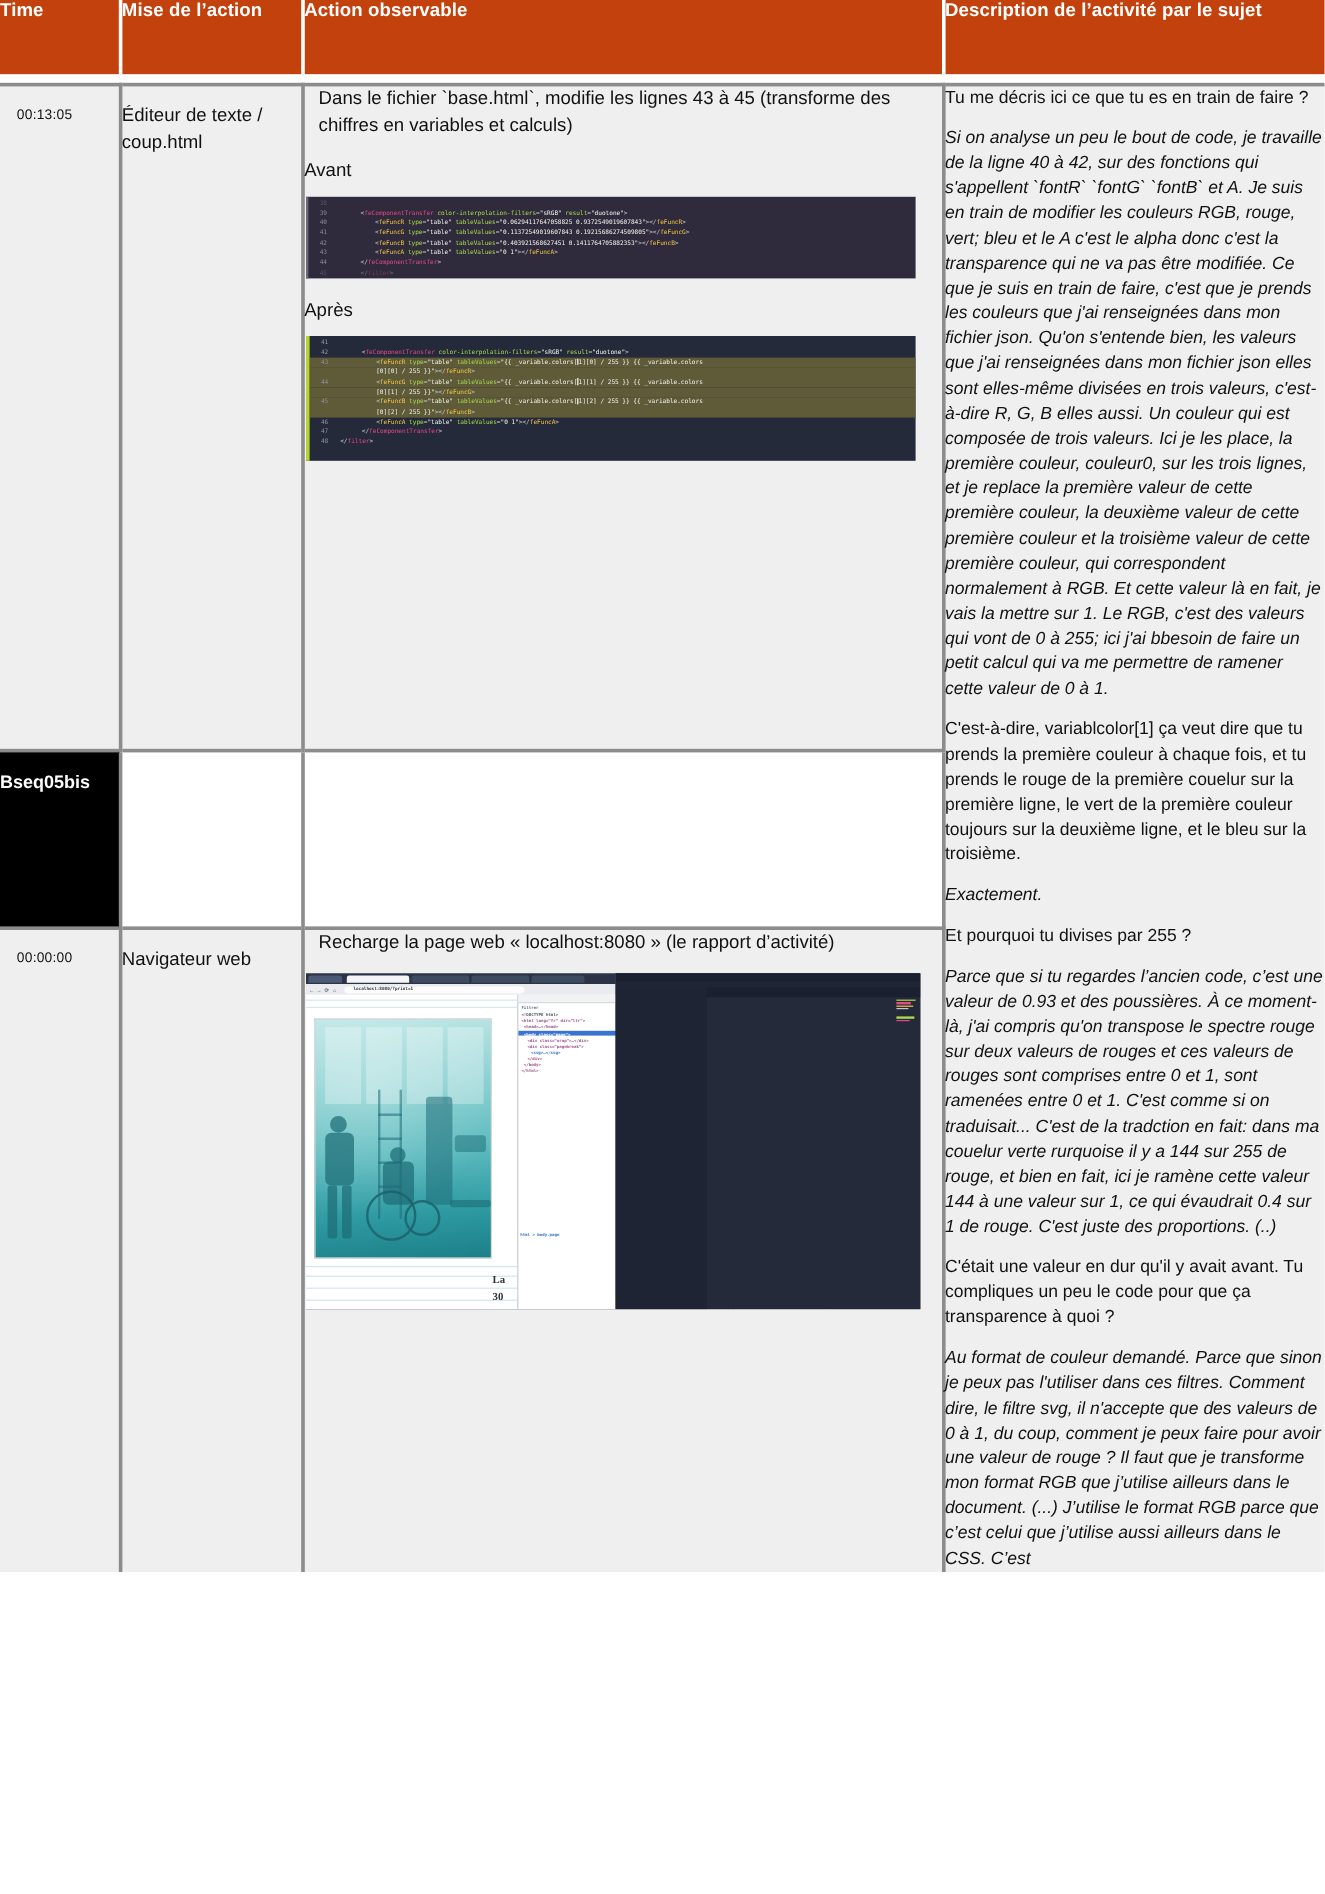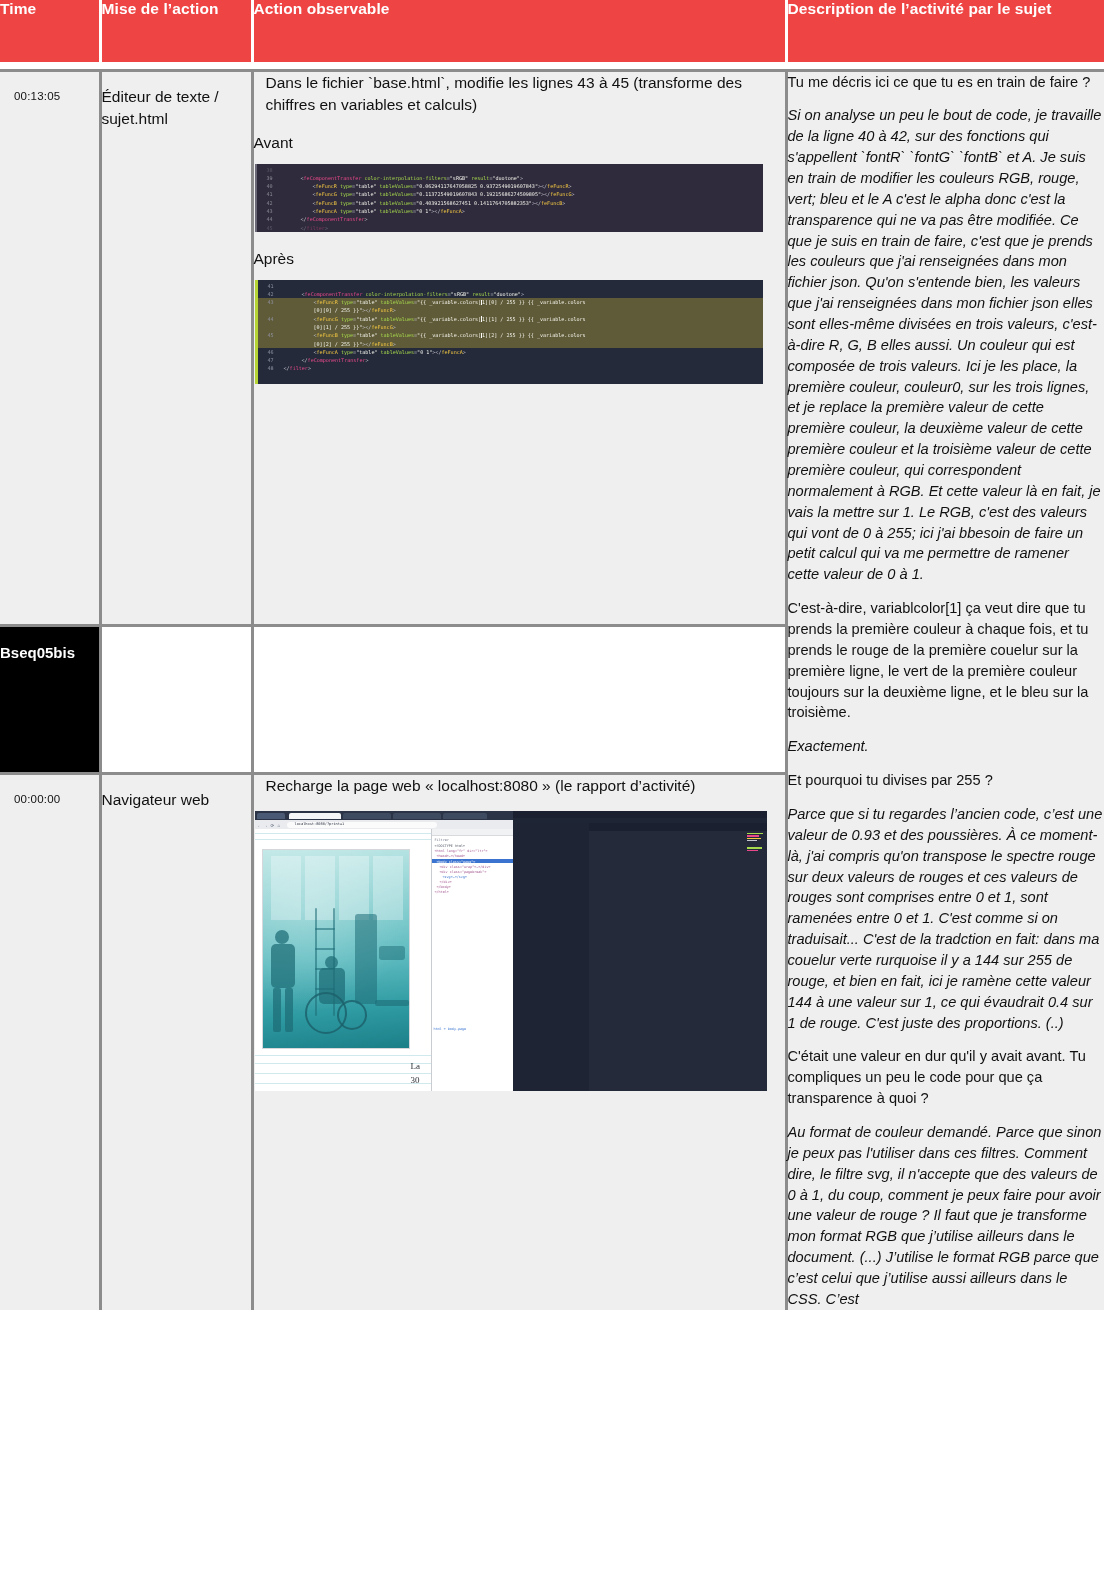--- a/index.html
+++ b/index.html
@@ -18,21 +18,21 @@
 
   table.grid {
     border-collapse: collapse;
     width: 1104px;
     table-layout: fixed;
   }
   table.grid td, table.grid th { vertical-align: top; padding: 0; }
 
   
   .hdr {
-    background: #ef4444;
+    background: #c2410c;
     color: #ffffff;
     font-weight: bold;
     font-size: 15.5px;
     letter-spacing: .1px;
     padding: 11px 12px 12px 14px;
     height: 62px;
     border-right: 3px solid #ffffff;
     text-align: left;
     vertical-align: top;
   }
@@ -134,20 +134,21 @@
   }
 
   
   .shot {
     position: relative;
     width: 512px;
     height: 280px;
     background: #1d2330;
     overflow: hidden;
     margin-left: 1px;
+    font-weight: bold;
   }
   .shot .winL { position:absolute; left:0; top:0; width:258px; height:280px; background:#f4f5f7; }
   .shot .tabbar { position:absolute; left:0; top:0; width:258px; height:9px; background:#2a3446; }
   .shot .tab { position:absolute; top:1.6px; height:6px; background:#3d4a60; border-radius:2px 2px 0 0; }
   .shot .tab.active { background:#f4f5f7; }
   .shot .urlbar { position:absolute; left:0; top:9px; width:258px; height:9px; background:#e9ebef; }
   .shot .urlfield { position:absolute; left:32px; top:11px; width:150px; height:5.5px; background:#fbfbfc; border-radius:3px; }
   .shot .urltext { position:absolute; left:40px; top:11.4px; font-size:3.6px; color:#2c3440; font-family:"DejaVu Sans Mono", monospace; }
   .shot .nav { position:absolute; top:11.5px; font-size:4.4px; color:#55606f; }
   .shot .pageWhite { position:absolute; left:0; top:18px; width:176px; height:262px; background:#ffffff; }
@@ -208,21 +209,21 @@
   </tr>
   <tr class="hdr-gap">
     <td></td>
     <td></td>
     <td></td>
     <td></td>
   </tr>
 
   <tr>
     <td class="cell timecol">00:13:05</td>
-    <td class="cell lieucol">Éditeur de texte / sujet.html</td>
+    <td class="cell lieucol">Éditeur de texte / coup.html</td>
     <td class="cell actioncol">
       <p class="act-title">Dans le fichier `base.html`, modifie les lignes 43 à 45 (transforme des chiffres en variables et calculs)</p>
       <p class="act-label">Avant</p>
 
       <div class="codeshot before"><span class="row dim"><span class="ln">38</span></span><span class="row"><span class="ln">39</span><span class="ind1"></span><span class="punc">&lt;</span><span class="tagp">feComponentTransfer</span> <span class="atn">color-interpolation-filters</span><span class="punc">=</span><span class="atv">"sRGB"</span> <span class="atn">result</span><span class="punc">=</span><span class="atv">"duotone"</span><span class="punc">&gt;</span></span><span class="row"><span class="ln">40</span><span class="ind2"></span><span class="punc">&lt;</span><span class="taga">feFuncR</span> <span class="atn">type</span><span class="punc">=</span><span class="atv">"table"</span> <span class="atn">tableValues</span><span class="punc">=</span><span class="atv">"0.06294117647058825 0.9372549019607843"</span><span class="punc">&gt;&lt;/</span><span class="taga">feFuncR</span><span class="punc">&gt;</span></span><span class="row"><span class="ln">41</span><span class="ind2"></span><span class="punc">&lt;</span><span class="taga">feFuncG</span> <span class="atn">type</span><span class="punc">=</span><span class="atv">"table"</span> <span class="atn">tableValues</span><span class="punc">=</span><span class="atv">"0.11372549019607843 0.19215686274509805"</span><span class="punc">&gt;&lt;/</span><span class="taga">feFuncG</span><span class="punc">&gt;</span></span><span class="row"><span class="ln">42</span><span class="ind2"></span><span class="punc">&lt;</span><span class="taga">feFuncB</span> <span class="atn">type</span><span class="punc">=</span><span class="atv">"table"</span> <span class="atn">tableValues</span><span class="punc">=</span><span class="atv">"0.403921568627451 0.1411764705882353"</span><span class="punc">&gt;&lt;/</span><span class="taga">feFuncB</span><span class="punc">&gt;</span></span><span class="row"><span class="ln">43</span><span class="ind2"></span><span class="punc">&lt;</span><span class="taga">feFuncA</span> <span class="atn">type</span><span class="punc">=</span><span class="atv">"table"</span> <span class="atn">tableValues</span><span class="punc">=</span><span class="atv">"0 1"</span><span class="punc">&gt;&lt;/</span><span class="taga">feFuncA</span><span class="punc">&gt;</span></span><span class="row"><span class="ln">44</span><span class="ind1"></span><span class="punc">&lt;/</span><span class="tagp">feComponentTransfer</span><span class="punc">&gt;</span></span><span class="row dim"><span class="ln">45</span><span class="ind1"></span><span class="punc">&lt;/</span><span class="tagp">filter</span><span class="punc">&gt;</span></span></div>
 
       <p class="act-label" style="margin-top:16px">Après</p>
 
       <div class="codeshot after"><span class="row"><span class="ln">41</span></span><span class="row"><span class="ln">42</span><span class="ind1"></span><span class="punc">&lt;</span><span class="tagp">feComponentTransfer</span> <span class="atn">color-interpolation-filters</span><span class="punc">=</span><span class="atv">"sRGB"</span> <span class="atn">result</span><span class="punc">=</span><span class="atv">"duotone"</span><span class="punc">&gt;</span></span><span class="row hl"><span class="ln">43</span><span class="ind2"></span><span class="punc">&lt;</span><span class="taga">feFuncR</span> <span class="atn">type</span><span class="punc">=</span><span class="atv">"table"</span> <span class="atn">tableValues</span><span class="punc">=</span><span class="atv">"{{ _variable.colors[</span><span class="cursor"></span><span class="atv">1][0] / 255 }} {{ _variable.colors</span></span><span class="row hl"><span class="ln"></span><span class="ind2"></span><span class="atv">[0][0] / 255 }}"</span><span class="punc">&gt;&lt;/</span><span class="taga">feFuncR</span><span class="punc">&gt;</span></span><span class="row hl"><span class="ln">44</span><span class="ind2"></span><span class="punc">&lt;</span><span class="taga">feFuncG</span> <span class="atn">type</span><span class="punc">=</span><span class="atv">"table"</span> <span class="atn">tableValues</span><span class="punc">=</span><span class="atv">"{{ _variable.colors[</span><span class="cursor"></span><span class="atv">1][1] / 255 }} {{ _variable.colors</span></span><span class="row hl"><span class="ln"></span><span class="ind2"></span><span class="atv">[0][1] / 255 }}"</span><span class="punc">&gt;&lt;/</span><span class="taga">feFuncG</span><span class="punc">&gt;</span></span><span class="row hl"><span class="ln">45</span><span class="ind2"></span><span class="punc">&lt;</span><span class="taga">feFuncB</span> <span class="atn">type</span><span class="punc">=</span><span class="atv">"table"</span> <span class="atn">tableValues</span><span class="punc">=</span><span class="atv">"{{ _variable.colors[</span><span class="cursor"></span><span class="atv">1][2] / 255 }} {{ _variable.colors</span></span><span class="row hl"><span class="ln"></span><span class="ind2"></span><span class="atv">[0][2] / 255 }}"</span><span class="punc">&gt;&lt;/</span><span class="taga">feFuncB</span><span class="punc">&gt;</span></span><span class="row"><span class="ln">46</span><span class="ind2"></span><span class="punc">&lt;</span><span class="taga">feFuncA</span> <span class="atn">type</span><span class="punc">=</span><span class="atv">"table"</span> <span class="atn">tableValues</span><span class="punc">=</span><span class="atv">"0 1"</span><span class="punc">&gt;&lt;/</span><span class="taga">feFuncA</span><span class="punc">&gt;</span></span><span class="row"><span class="ln">47</span><span class="ind1"></span><span class="punc">&lt;/</span><span class="tagp">feComponentTransfer</span><span class="punc">&gt;</span></span><span class="row"><span class="ln">48</span><span class="punc">&lt;/</span><span class="tagp">filter</span><span class="punc">&gt;</span></span></div>
 

